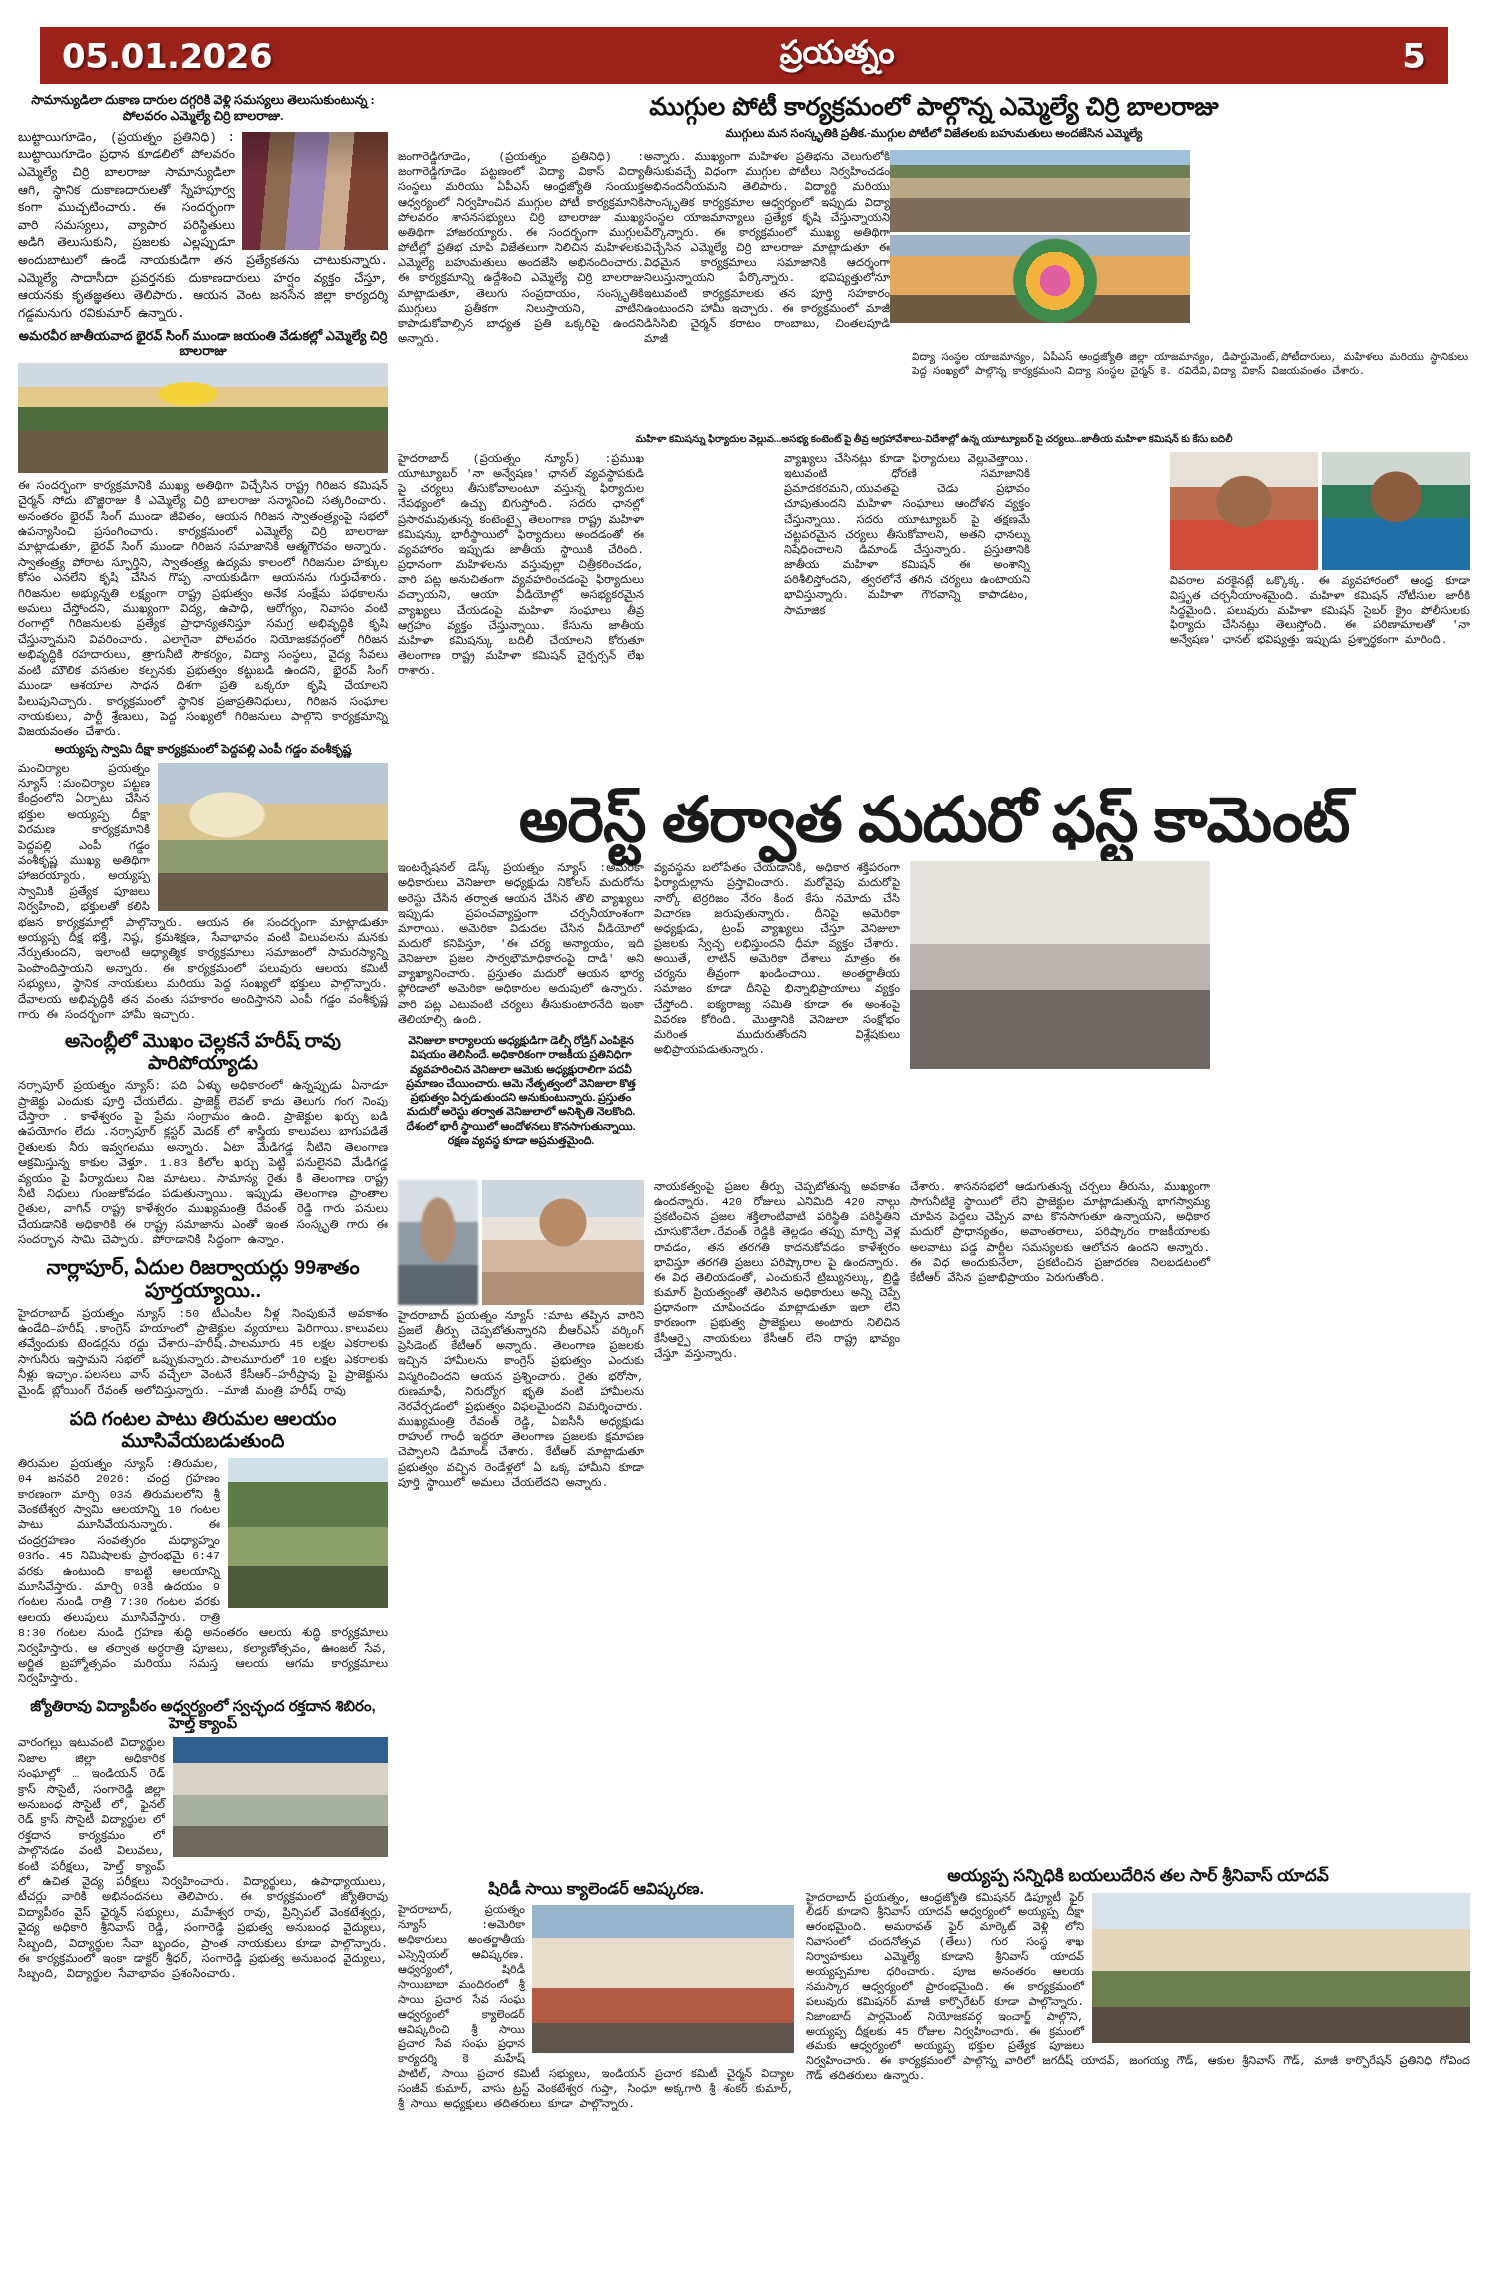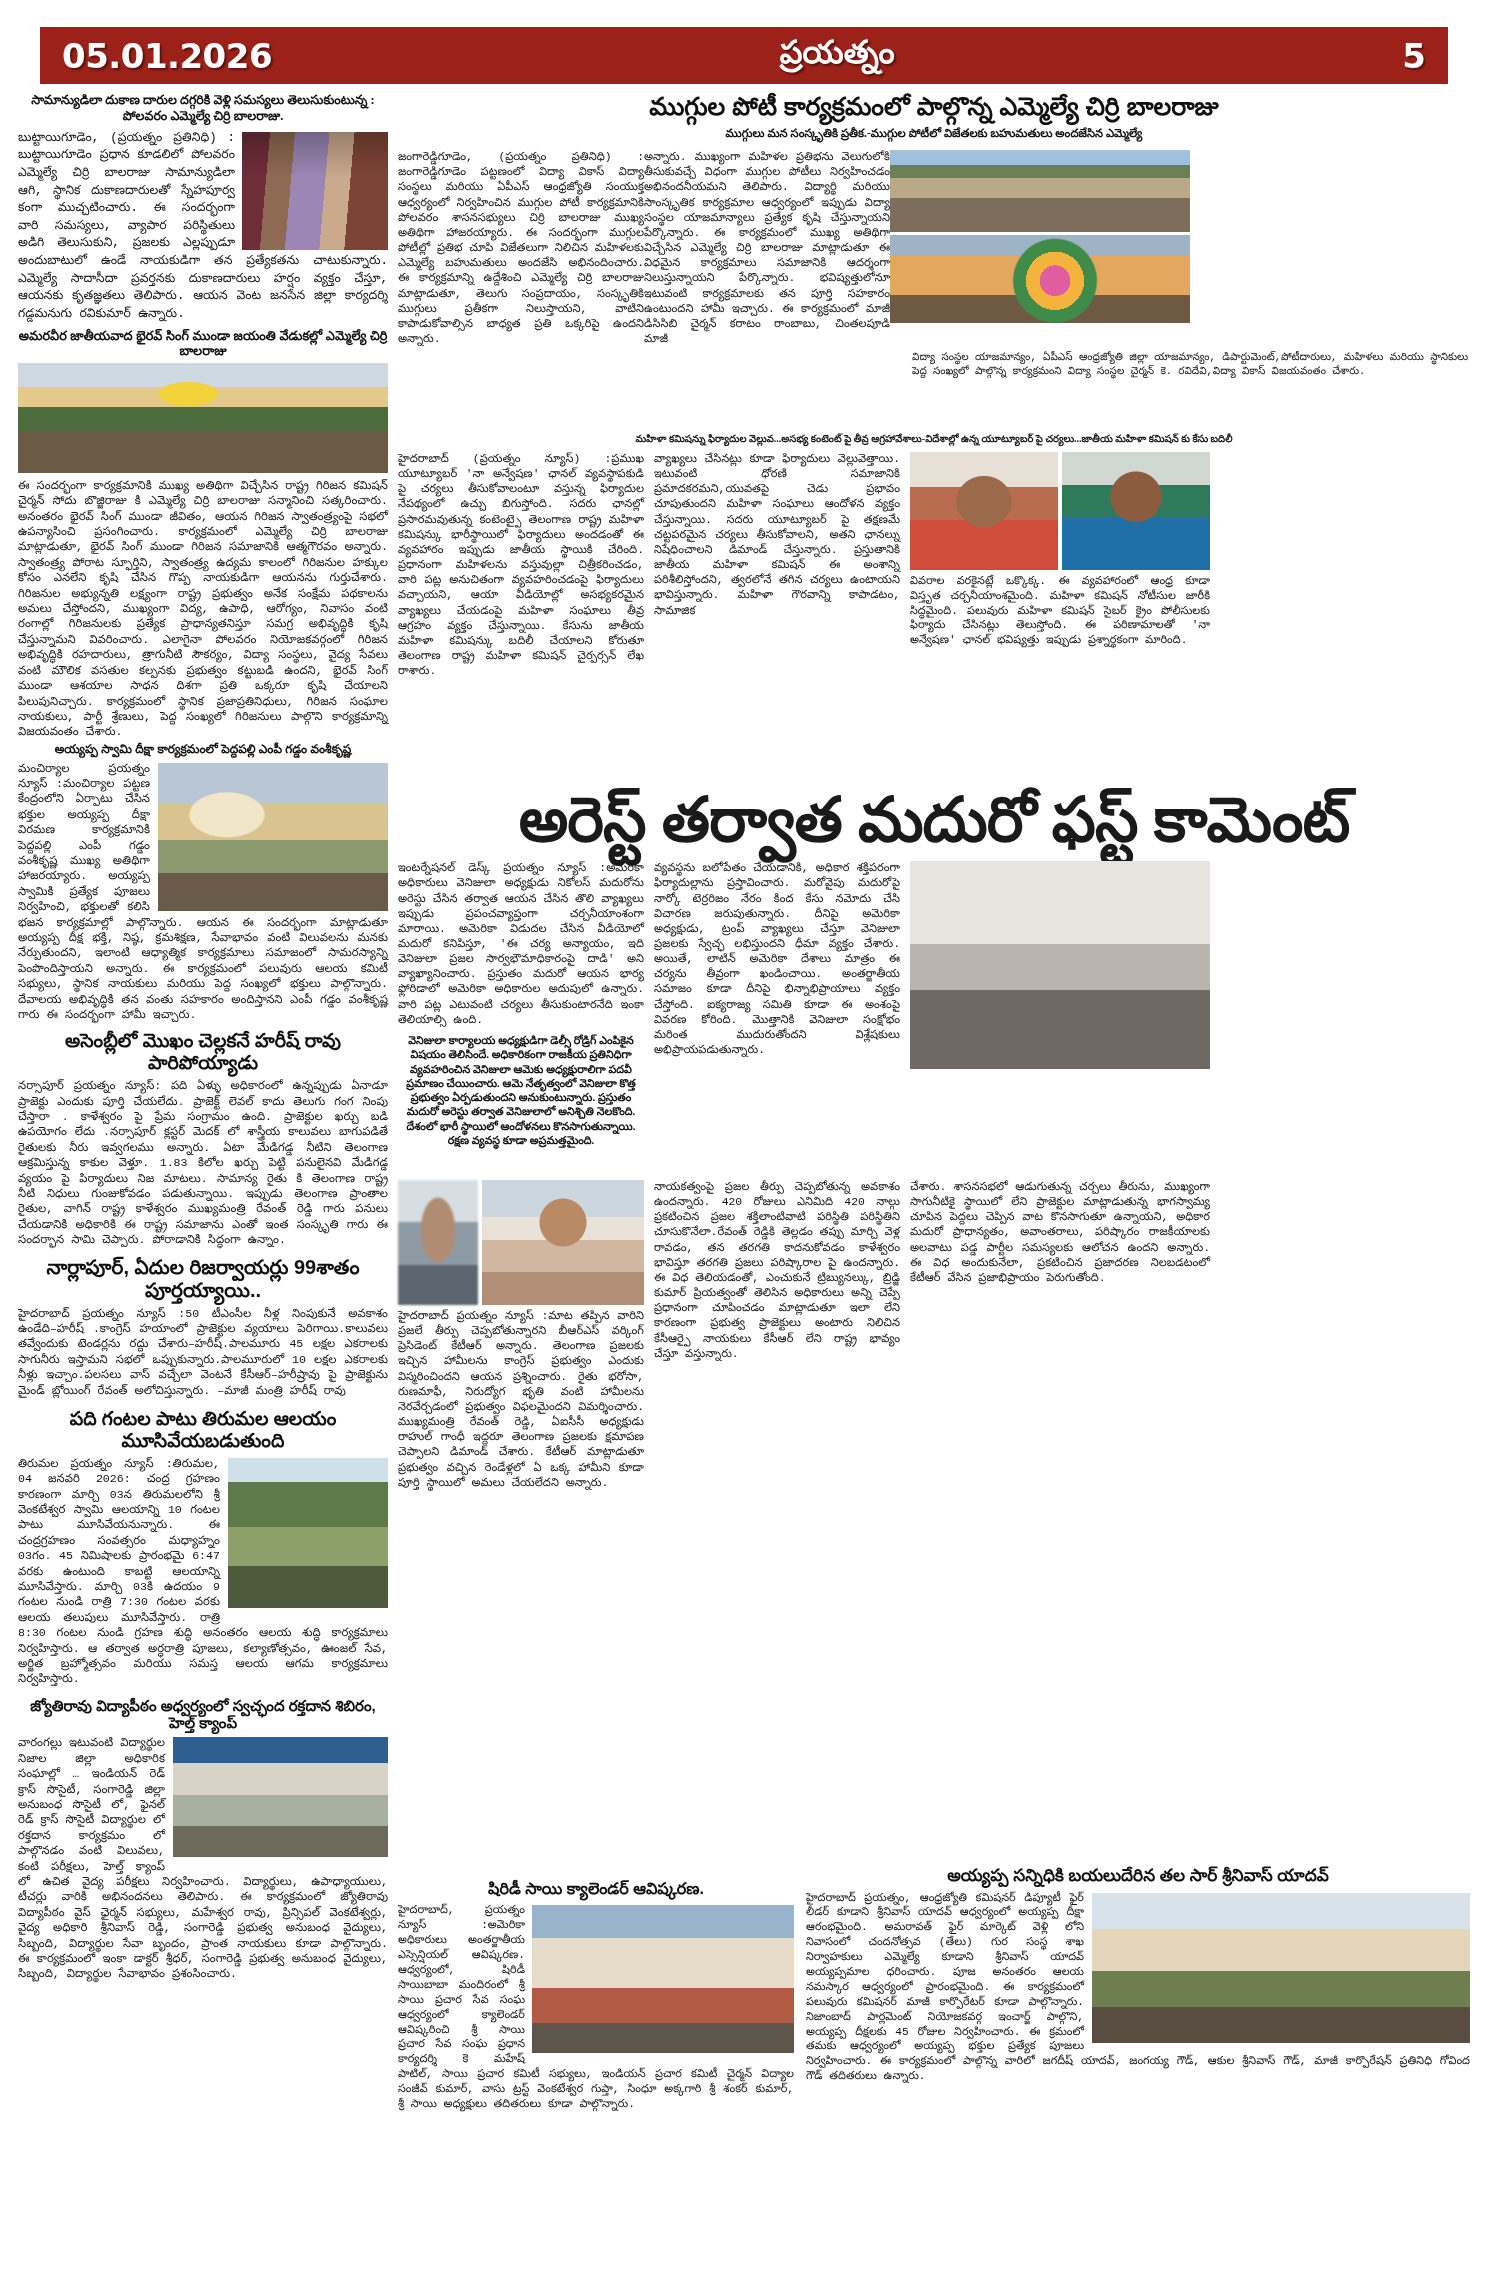--- a/index.html
+++ b/index.html
@@ -255,21 +255,21 @@
         <div class="photo ph-crowd" style="position:relative; width:300px; height:82px;"></div>
         <div class="photo ph-rangoli" style="position:relative; width:300px; height:88px; margin-top:3px;"></div>
       </div>
     </div>
     <div class="body-text" style="font-size:10.4px; line-height:1.3; margin-top:4px; margin-left:514px; width:556px;">విద్యా సంస్థల యాజమాన్యం, ఏపీఎస్ ఆంధ్రజ్యోతి జిల్లా యాజమాన్యం, డిపార్టుమెంట్,పోటీదారులు, మహిళలు మరియు స్థానికులు పెద్ద సంఖ్యలో పాల్గొన్న కార్యక్రమంని విద్యా సంస్థల చైర్మన్ కె. రవిదేవి,విద్యా వికాస్ విజయవంతం చేశారు.</div>
   </div>
 
   <div class="col" style="left:398px; top:425px; width:1072px;">
     <div class="sub-kicker" style="margin-top:7px;">మహిళా కమిషన్ను ఫిర్యాదుల వెల్లువ...అసభ్య కంటెంట్ పై తీవ్ర ఆగ్రహావేశాలు-విదేశాల్లో ఉన్న యూట్యూబర్ పై చర్యలు...జాతీయ మహిళా కమిషన్ కు కేసు బదిలీ</div>
 
-    <div style="display:flex; gap:10px; margin-top:7px;">
+    <div style="display:flex; gap:10px; margin-top:7px;justify-content:space-between;">
       <div class="body-text" style="width:246px; font-size:11.4px; line-height:1.33;">హైదరాబాద్ (ప్రయత్నం న్యూస్) :ప్రముఖ యూట్యూబర్ 'నా అన్వేషణ' ఛానల్ వ్యవస్థాపకుడి పై చర్యలు తీసుకోవాలంటూ వస్తున్న ఫిర్యాదుల నేపథ్యంలో ఉచ్చు బిగుస్తోంది. సదరు ఛానల్లో ప్రసారమవుతున్న కంటెంట్పై తెలంగాణ రాష్ట్ర మహిళా కమిషన్కు భారీస్థాయిలో ఫిర్యాదులు అందడంతో ఈ వ్యవహారం ఇప్పుడు జాతీయ స్థాయికి చేరింది. ప్రధానంగా మహిళలను వస్తువుల్లా చిత్రీకరించడం, వారి పట్ల అనుచితంగా వ్యవహరించడంపై ఫిర్యాదులు వచ్చాయని, ఆయా వీడియోల్లో అసభ్యకరమైన వ్యాఖ్యలు చేయడంపై మహిళా సంఘాలు తీవ్ర ఆగ్రహం వ్యక్తం చేస్తున్నాయి. కేసును జాతీయ మహిళా కమిషన్కు బదిలీ చేయాలని కోరుతూ తెలంగాణ రాష్ట్ర మహిళా కమిషన్ చైర్పర్సన్ లేఖ రాశారు.</div>
       <div class="body-text" style="width:246px; font-size:11.4px; line-height:1.33;">వ్యాఖ్యలు చేసినట్లు కూడా ఫిర్యాదులు వెల్లువెత్తాయి. ఇటువంటి ధోరణి సమాజానికి ప్రమాదకరమని,యువతపై చెడు ప్రభావం చూపుతుందని మహిళా సంఘాలు ఆందోళన వ్యక్తం చేస్తున్నాయి. సదరు యూట్యూబర్ పై తక్షణమే చట్టపరమైన చర్యలు తీసుకోవాలని, అతని ఛానల్ను నిషేధించాలని డిమాండ్ చేస్తున్నారు. ప్రస్తుతానికి జాతీయ మహిళా కమిషన్ ఈ అంశాన్ని పరిశీలిస్తోందని, త్వరలోనే తగిన చర్యలు ఉంటాయని భావిస్తున్నారు. మహిళా గౌరవాన్ని కాపాడటం, సామాజిక</div>
       <div style="width:300px;">
         <div style="display:flex; gap:4px;">
           <div class="photo ph-face-a" style="position:relative; width:148px; height:118px;"></div>
           <div class="photo ph-face-b" style="position:relative; width:148px; height:118px;"></div>
         </div>
         <div class="body-text" style="font-size:11.2px; line-height:1.32; margin-top:4px;">వివరాల వరకైనట్లే ఒక్కొక్క. ఈ వ్యవహారంలో ఆంధ్ర కూడా విస్తృత చర్చనీయాంశమైంది. మహిళా కమిషన్ నోటీసుల జారీకి సిద్ధమైంది. పలువురు మహిళా కమిషన్ సైబర్ క్రైం పోలీసులకు ఫిర్యాదు చేసినట్లు తెలుస్తోంది. ఈ పరిణామాలతో 'నా అన్వేషణ' ఛానల్ భవిష్యత్తు ఇప్పుడు ప్రశ్నార్థకంగా మారింది.</div>
       </div>
     </div>

